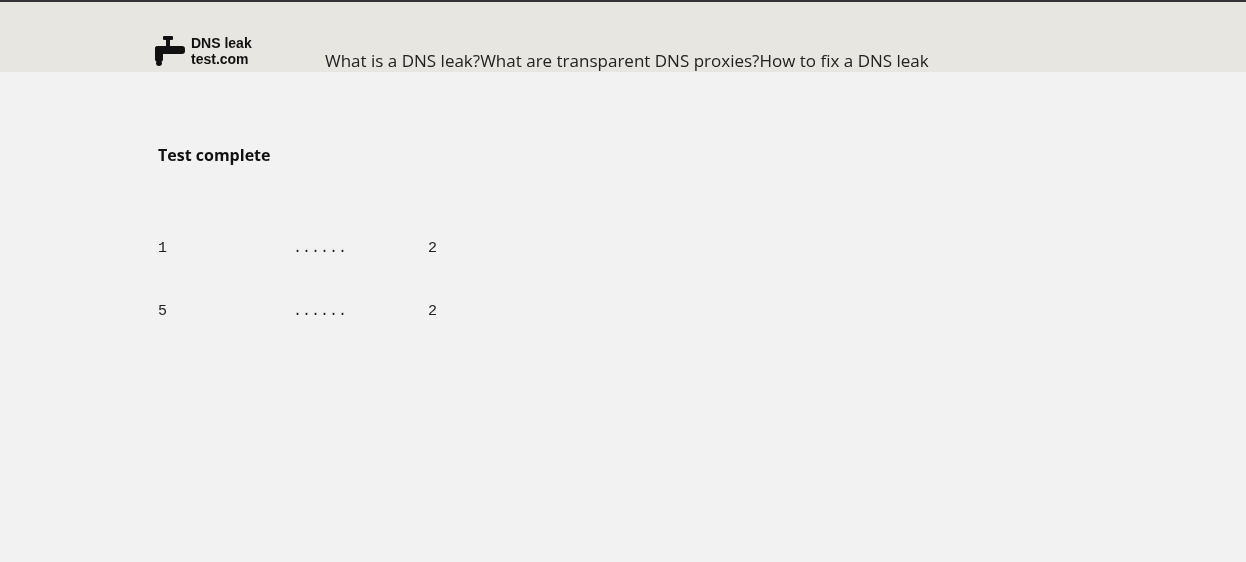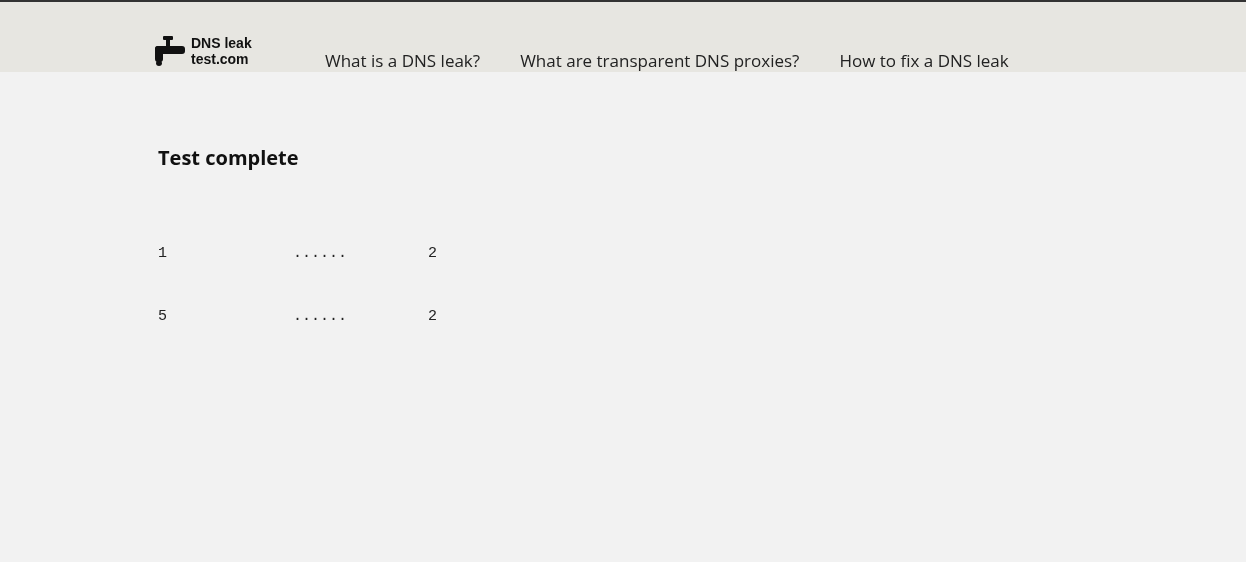--- a/index.html
+++ b/index.html
@@ -25,37 +25,36 @@
   .logo {
     display: flex;
     align-items: center;
     margin-right: 42px;
   }
   .logo svg {
     display: block;
   }
   .nav {
     display: flex;
-    gap: 40px;
     font-size: 17px;
     color: #222;
   }
   .nav-item {
     cursor: pointer;
   }
 
   .content {
     padding-left: 150px;
     padding-right: 150px;
     padding-top: 72px;
   }
 
   h2.title {
     margin: 0 0 30px 8px;
-    font-size: 20px;
+    font-size: 16px;
     font-weight: 700;
     color: #111;
   }
 
   .progress-block {
     font-family: "Courier New", Courier, monospace;
     font-size: 15px;
     line-height: 21px;
     color: #222;
     margin: 0 0 30px 8px;

